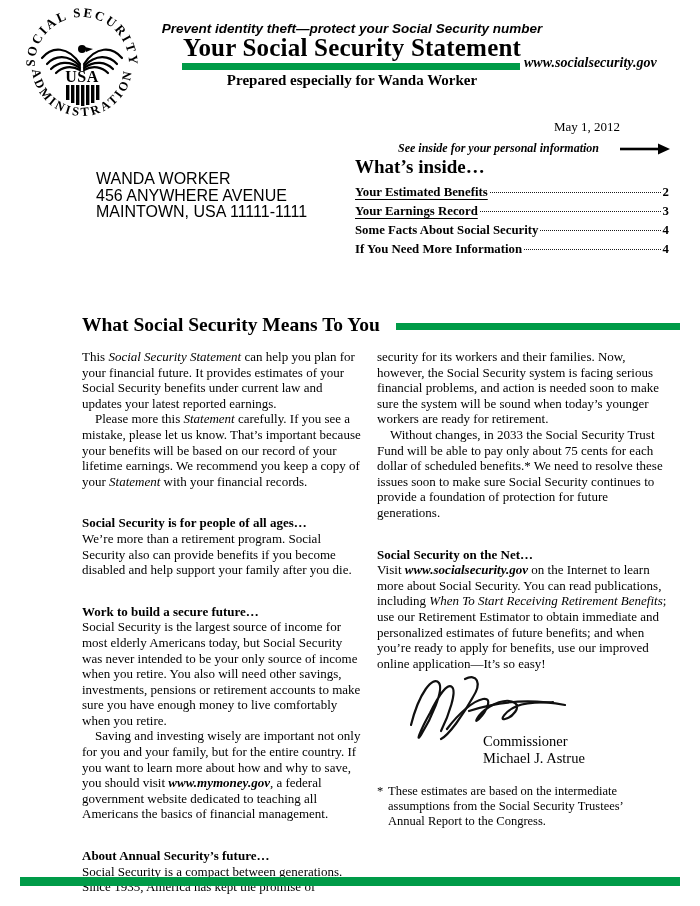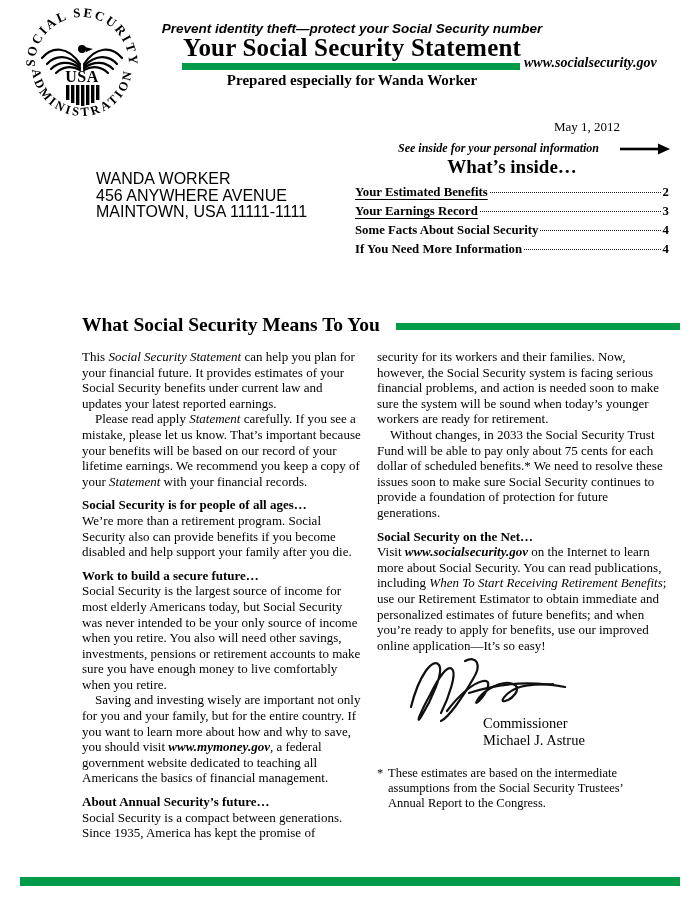--- a/index.html
+++ b/index.html
@@ -27,37 +27,37 @@
     justify-content:flex-end; align-items:center; gap:21px; }
   .see-inside .note { font-weight:bold; font-style:italic; font-size:12px; }
   .arrow-icon { flex:0 0 auto; display:block; }
 
   
   .recipient { position:absolute; left:96px; top:171px;
     font-family:"Liberation Sans", sans-serif; font-size:16px; line-height:16.5px; }
 
   
   .toc { position:absolute; left:355px; top:156px; width:314px; }
-  .toc-heading { font-weight:bold; font-size:19px; margin-bottom:7px;text-align:center; }
+  .toc-heading { font-weight:bold; font-size:19px; margin-bottom:7px; }
   .toc-row { display:flex; align-items:baseline; height:19px; font-weight:bold; font-size:12.8px; }
   .toc-label.u { text-decoration:underline; text-decoration-thickness:1.2px; text-underline-offset:2.5px; }
   .leader { flex:1; border-bottom:1.6px dotted #1a1a1a; margin:0 2px; transform:translateY(-3px); }
   .toc-num { flex:0 0 auto; }
 
   
   .section-row { position:absolute; left:82px; top:314px; width:598px; display:flex; align-items:center; }
   .section-heading { white-space:nowrap; font-weight:bold; font-size:19.5px; }
   .section-rule { flex:1; height:7px; margin-left:16px; margin-top:3px; }
 
   
   .columns { position:absolute; left:82px; top:349px; width:586px; display:flex; gap:15px; }
   .col { font-size:13px; line-height:15.6px; }
   .col-left { width:280px; }
   .col-right { width:291px; }
-  .col-h { font-weight:bold; margin-top:8px; }
+  .col-h { font-weight:bold; margin-top:26px; }
   .col-p.indent { text-indent:13px; }
   .run-i { font-style:italic; }
   .run-bi { font-style:italic; font-weight:bold; }
 
   
   .sig-wrap { margin:2px 0 0 26px; }
   .signatory { margin-left:106px; font-size:14.5px; line-height:17px; margin-top:-12px; }
 
   
   .footnote { display:flex; margin-top:17px; font-size:12.5px; line-height:15px; }
@@ -158,21 +158,21 @@
 
   <div class="section-row">
     <span class="section-heading">What Social Security Means To You</span>
     <span class="section-rule green-bar"></span>
   </div>
 
   <div class="columns">
     <div class="col col-left">
       <div>
           <div class="col-p"><span>This </span><span class="run-i">Social Security Statement</span><span> can help you plan for your financial future. It provides estimates of your Social Security benefits under current law and updates your latest reported earnings.</span></div>
-          <div class="col-p indent"><span>Please read apply </span><span class="run-i">Statement</span><span> carefully. If you see a mistake, please let us know. That’s important because your benefits will be based on our record of your lifetime earnings. We recommend you keep a copy of your </span><span class="run-i">Statement</span><span> with your financial records.</span></div>
+          <div class="col-p indent"><span>Please more this </span><span class="run-i">Statement</span><span> carefully. If you see a mistake, please let us know. That’s important because your benefits will be based on our record of your lifetime earnings. We recommend you keep a copy of your </span><span class="run-i">Statement</span><span> with your financial records.</span></div>
           <div class="col-h">Social Security is for people of all ages…</div>
           <div class="col-p"><span>We’re more than a retirement program. Social Security also can provide benefits if you become disabled and help support your family after you die.</span></div>
           <div class="col-h">Work to build a secure future…</div>
           <div class="col-p"><span>Social Security is the largest source of income for most elderly Americans today, but Social Security was never intended to be your only source of income when you retire. You also will need other savings, investments, pensions or retirement accounts to make sure you have enough money to live comfortably when you retire.</span></div>
           <div class="col-p indent"><span>Saving and investing wisely are important not only for you and your family, but for the entire country. If you want to learn more about how and why to save, you should visit </span><span class="run-bi">www.mymoney.gov</span><span>, a federal government website dedicated to teaching all Americans the basics of financial management.</span></div>
           <div class="col-h">About Annual Security’s future…</div>
           <div class="col-p"><span>Social Security is a compact between generations. Since 1935, America has kept the promise of</span></div>
         </div>
     </div>
     <div class="col col-right">

